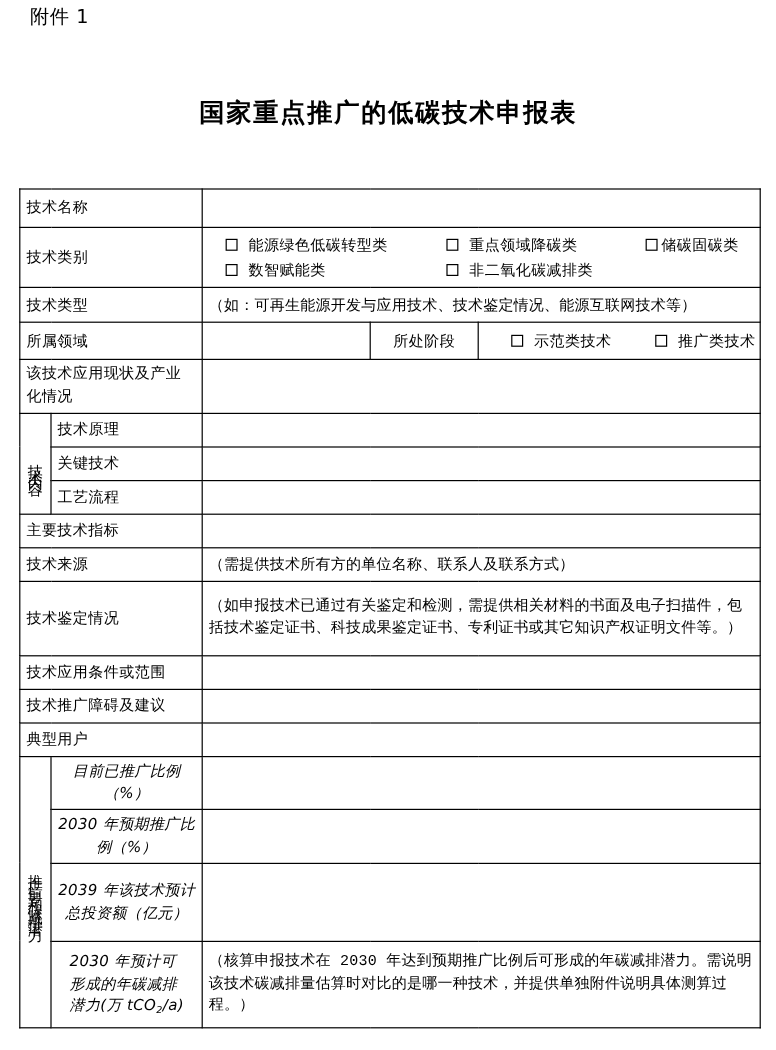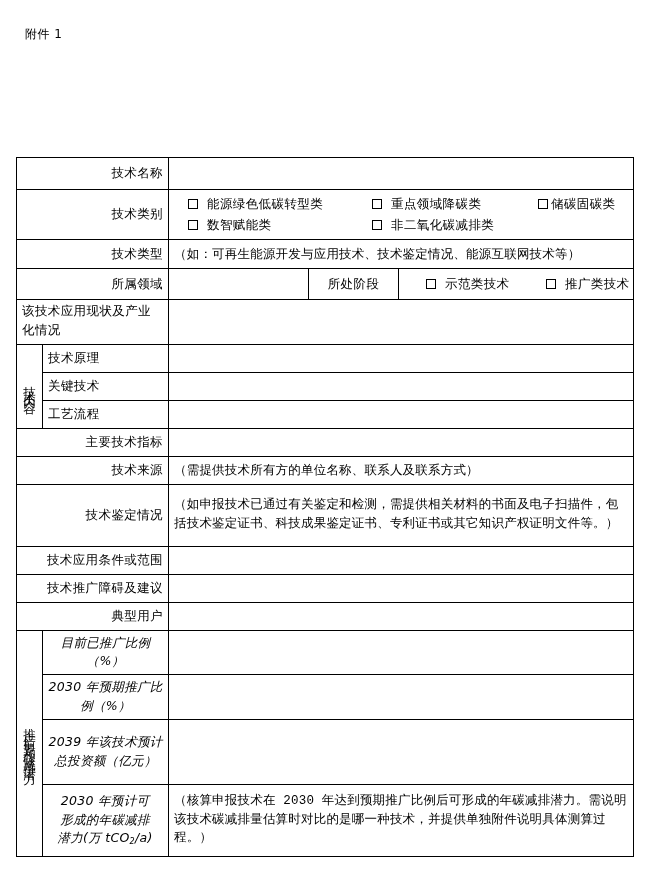--- a/index.html
+++ b/index.html
@@ -18,22 +18,22 @@
     position: relative;
   }
   .page {
     position: relative;
     width: 647px;
     height: 875px;
   }
   .attachment-label {
     position: absolute;
     left: 25px;
-    top: 26px;
-    font-size: 12px;
+    top: 4px;
+    font-size: 16px;
     letter-spacing: 0.5px;
     white-space: nowrap;
   }
   .doc-title {
     position: absolute;
     left: 0;
     top: 80px;
     width: 647px;
     text-align: center;
     font-size: 21px;
@@ -52,21 +52,20 @@
   table.form td {
     border: 1px solid #000000;
     font-size: 12.5px;
     padding: 3px 5px;
     vertical-align: middle;
     line-height: 1.5;
   }
   td.label {
     white-space: nowrap;
     letter-spacing: 0.4px;
-    text-align: right;
   }
   td.label-wrap {
     letter-spacing: 0.4px;
     font-family: Liberation Mono, monospace;
   }
   td.hint {
     letter-spacing: 0.2px;
     line-height: 1.55;
     vertical-align: top;
     padding-top: 5px;
@@ -139,20 +138,21 @@
   sub { font-size: 8px; vertical-align: baseline; position: relative; top: 2px; }
   .mono-num { letter-spacing: 0.3px; }
 </style>
 </head>
 <body>
 
 <div class="page">
 
   <div class="attachment-label">附件 1</div>
 
+  <div class="doc-title">国家重点推广的低碳技术申报表</div>
 
   <table class="form">
     <colgroup>
       <col style="width:26px">
       <col style="width:126px">
       <col style="width:140px">
       <col style="width:90px">
       <col style="width:235px">
     </colgroup>
 
@@ -275,21 +275,21 @@
     </tr>
     <tr>
       <td class="sub-label-c" style="height:38px">2030 年预期推广比例（%）</td>
       <td class="blank" colspan="3"></td>
     </tr>
     <tr>
       <td class="sub-label-c" style="height:65px">2039 年该技术预计总投资额（亿元）</td>
       <td class="blank" colspan="3"></td>
     </tr>
     <tr>
-      <td class="sub-label-c" style="height:72px;text-align:center;padding-left:4px">
+      <td class="sub-label-c" style="height:72px;text-align:left;padding-left:15px">
         <div class="mono-num">2030 年预计可</div>
         <div>形成的年碳减排</div>
         <div>潜力(万 tCO<sub>2</sub>/a)</div>
       </td>
       <td class="hint" colspan="3">（核算申报技术在 2030 年达到预期推广比例后可形成的年碳减排潜力。需说明该技术碳减排量估算时对比的是哪一种技术，并提供单独附件说明具体测算过程。）</td>
     </tr>
 
   </tbody>
     </table>
 </div>

